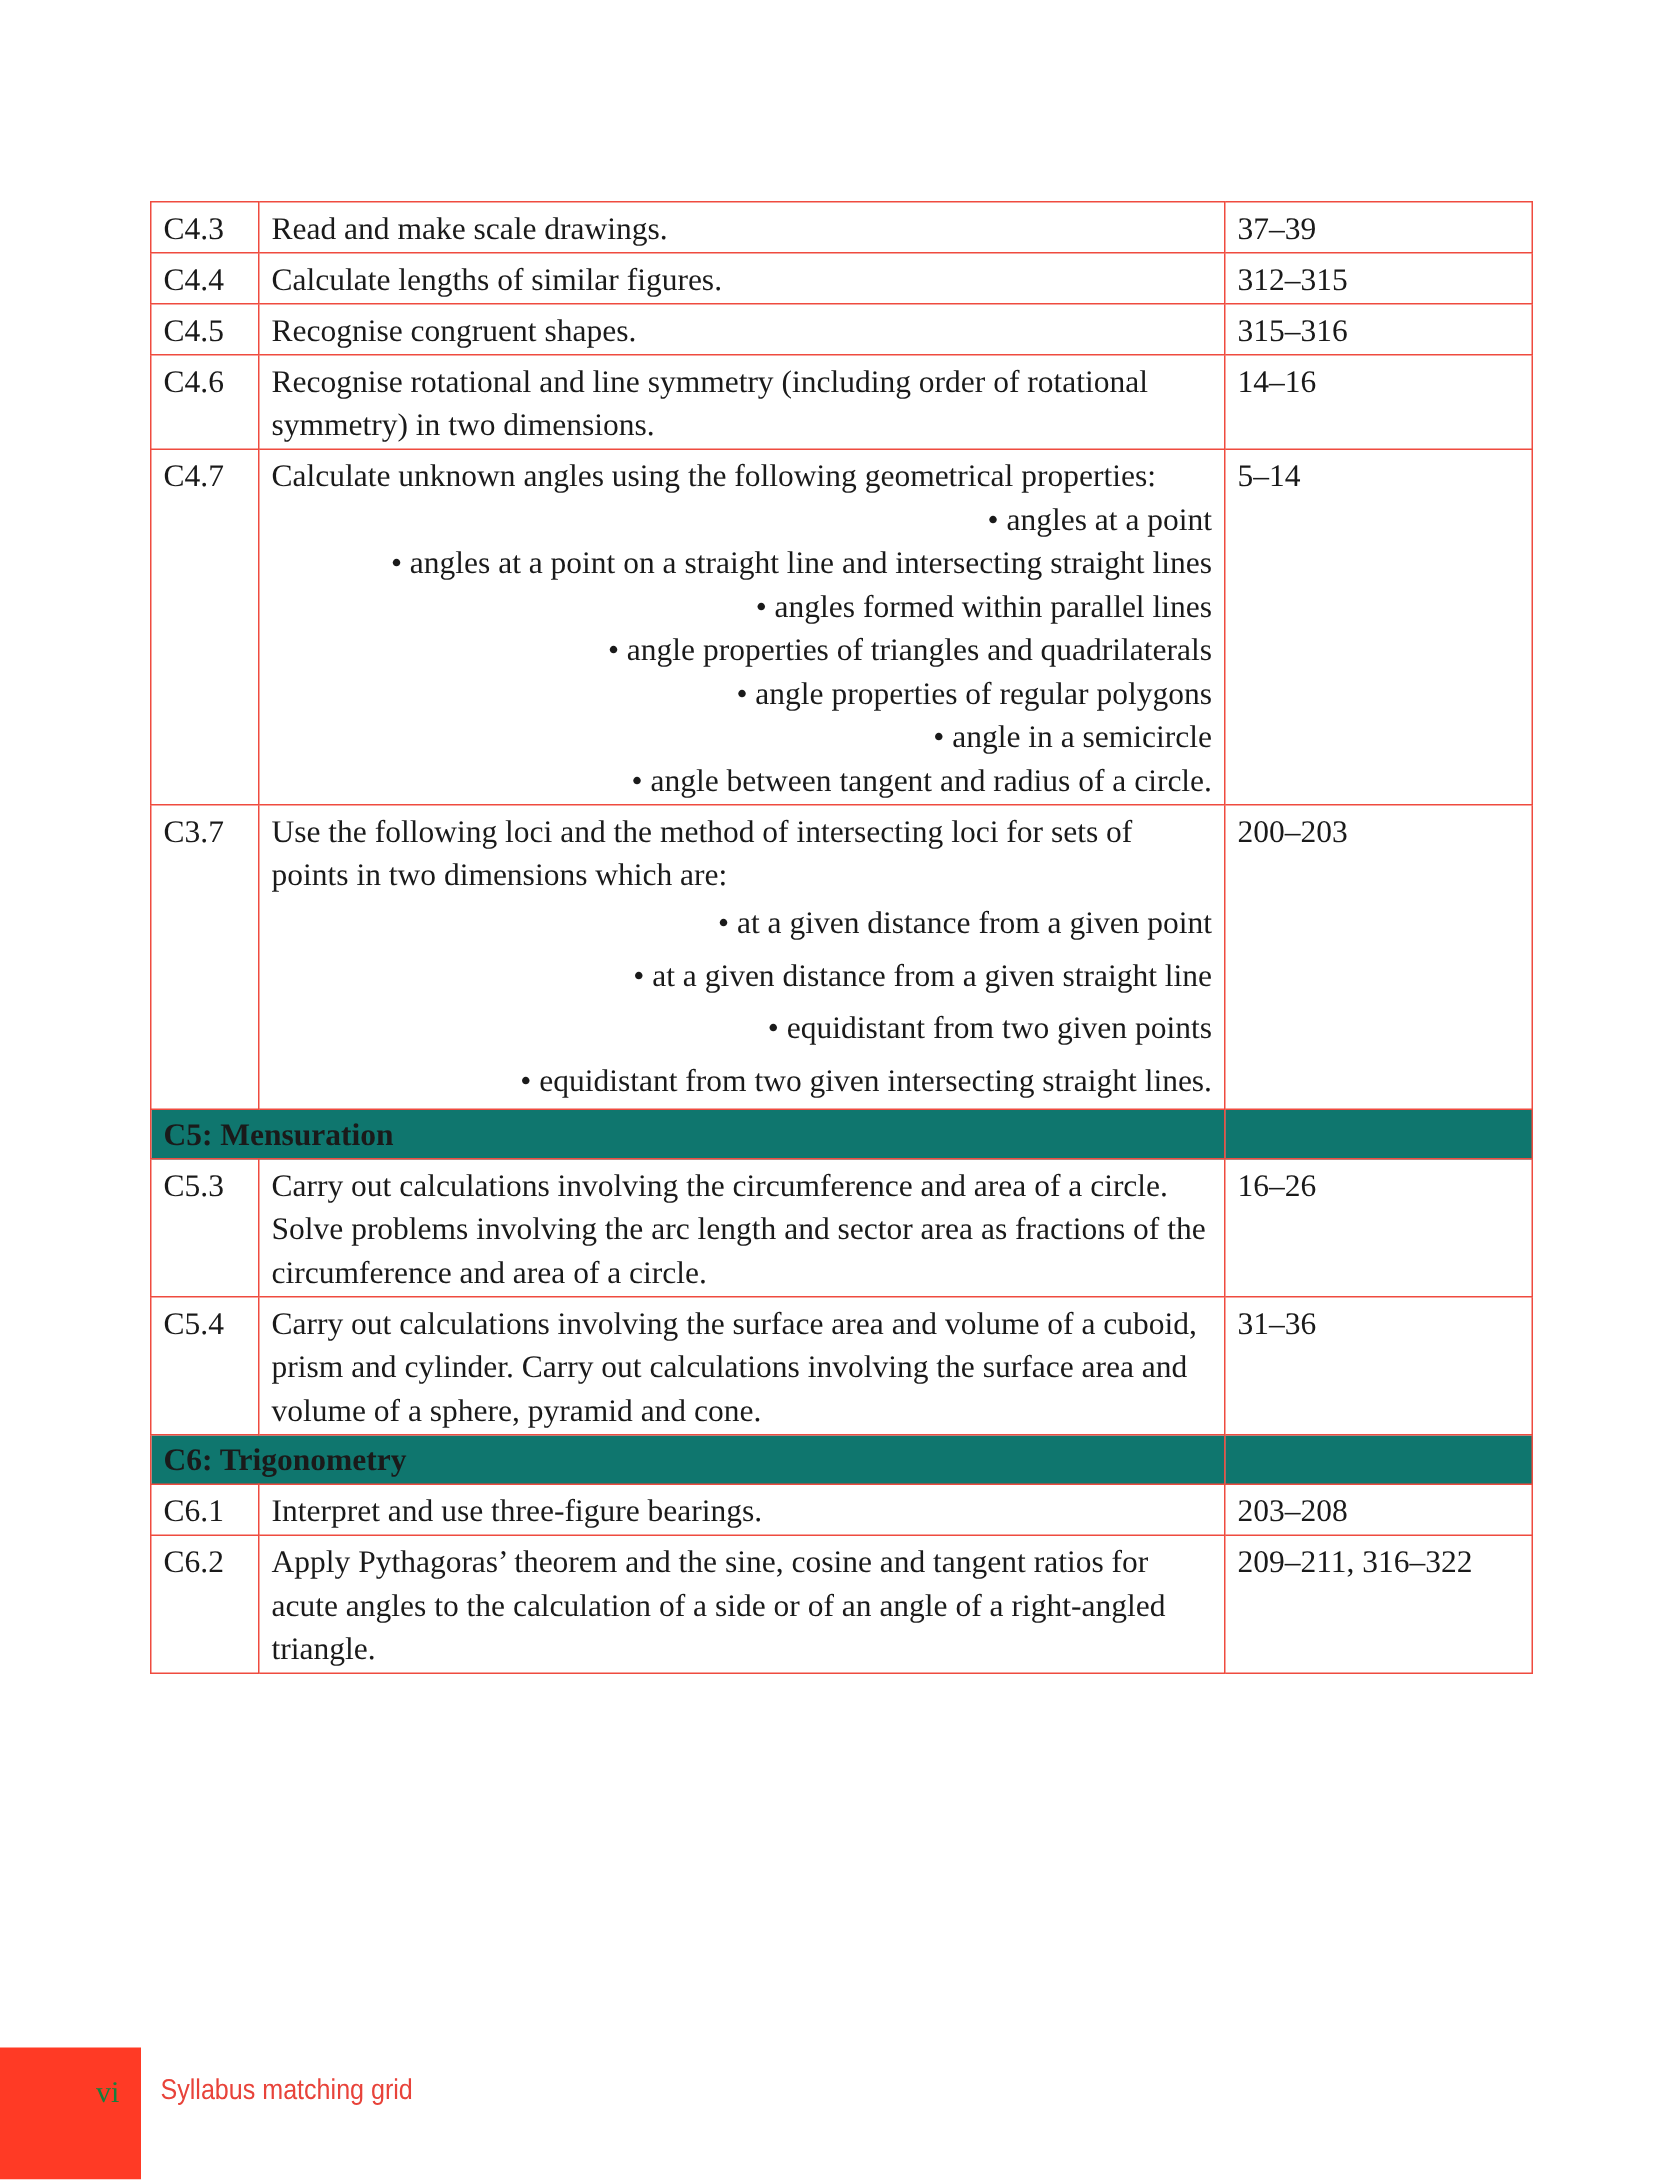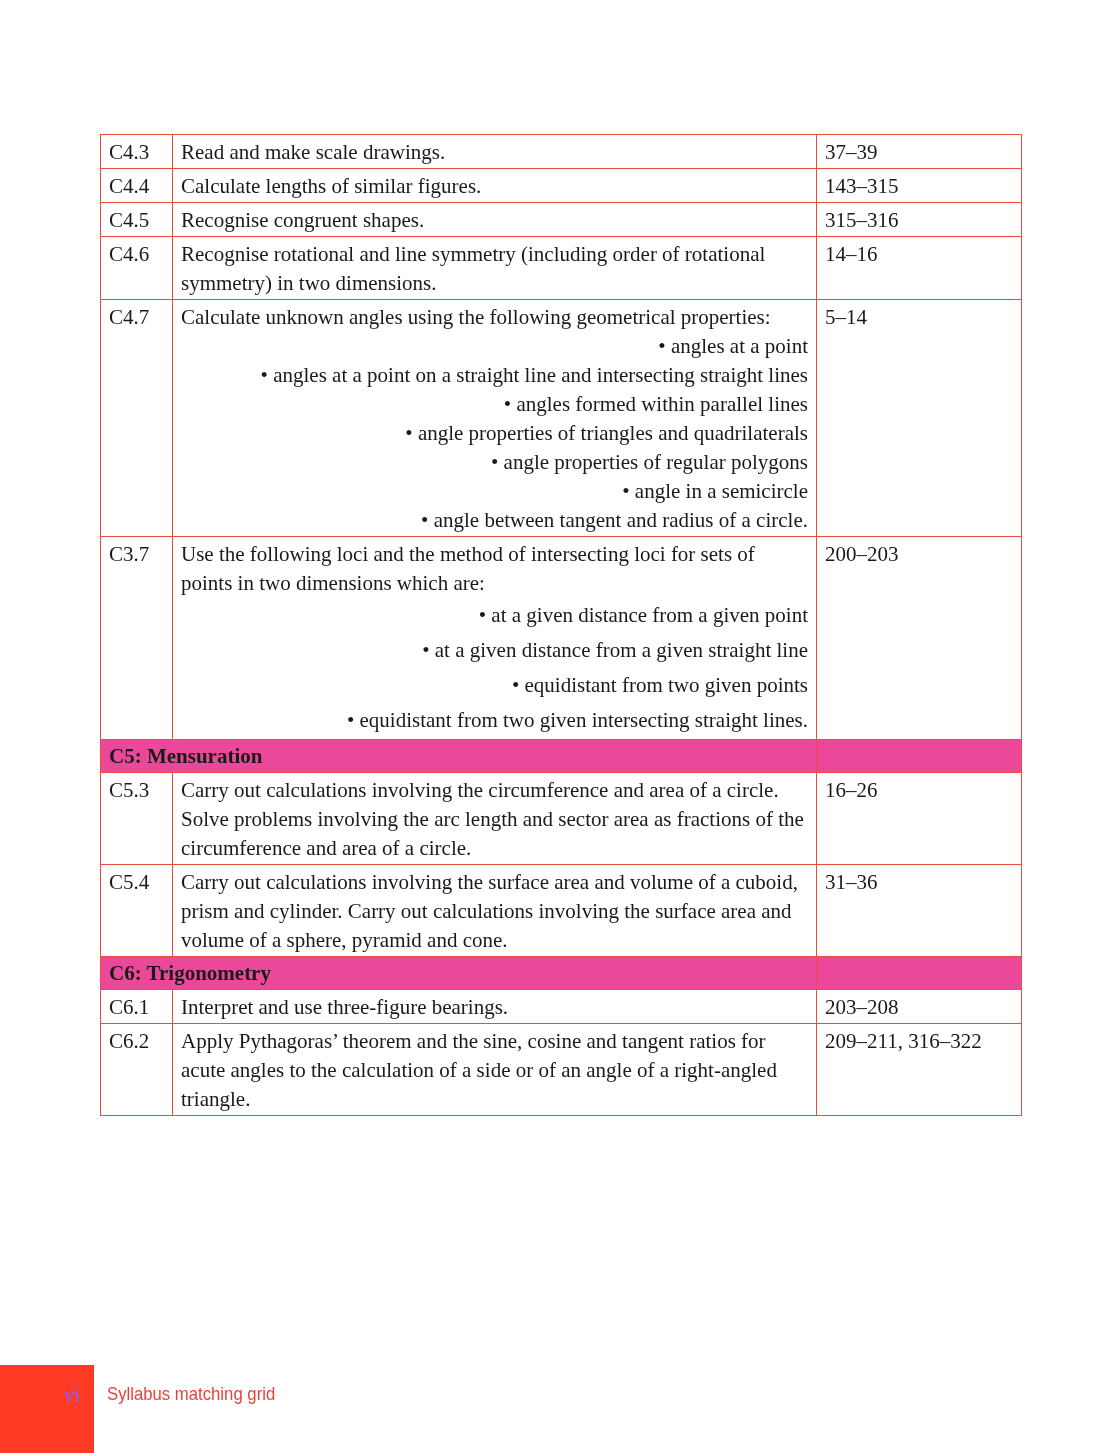--- a/index.html
+++ b/index.html
@@ -28,21 +28,21 @@
     }
     .grid td {
       border: 1.5px solid #ef4b3f;
       vertical-align: top;
       padding: 3px 8px 1px 8px;
     }
     .grid col.c-code { width: 72px; }
     .grid col.c-desc { width: 644px; }
     .grid col.c-ref  { width: 205px; }
     .grid tr.section td {
-      background: #ec4899;
+      background: #0f766e;
       font-weight: bold;
       padding-top: 2px;
       padding-bottom: 1px;
     }
     .bullets {
       list-style: none;
       margin: 0;
       padding: 0;
       text-align: right;
     }
@@ -59,21 +59,21 @@
       width: 94px;
       height: 88px;
       background: #ff3a25;
     }
     .page-num {
       position: absolute;
       left: 64px;
       top: 1384px;
       font-family: "Liberation Serif", serif;
       font-size: 20px;
-      color: #8b5cf6;
+      color: #15803d;
     }
     .footer-title {
       position: absolute;
       left: 107px;
       top: 1383px;
       font-family: "Liberation Sans", sans-serif;
       font-size: 19px;
       color: #e8433a;
       transform: scaleX(0.88);
       transform-origin: left center;
@@ -90,21 +90,21 @@
   </colgroup>
   <tbody>
     <tr>
       <td>C4.3</td>
       <td>Read and make scale drawings.</td>
       <td>37–39</td>
     </tr>
     <tr>
       <td>C4.4</td>
       <td>Calculate lengths of similar figures.</td>
-      <td>143–315</td>
+      <td>312–315</td>
     </tr>
     <tr>
       <td>C4.5</td>
       <td>Recognise congruent shapes.</td>
       <td>315–316</td>
     </tr>
     <tr>
       <td>C4.6</td>
       <td>Recognise rotational and line symmetry (including order of rotational symmetry) in two dimensions.</td>
       <td>14–16</td>

